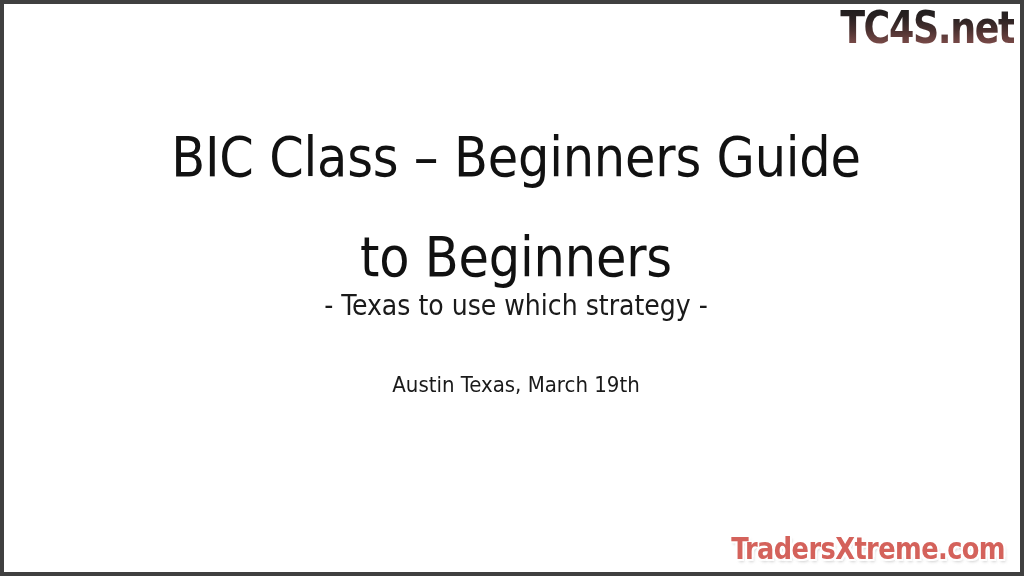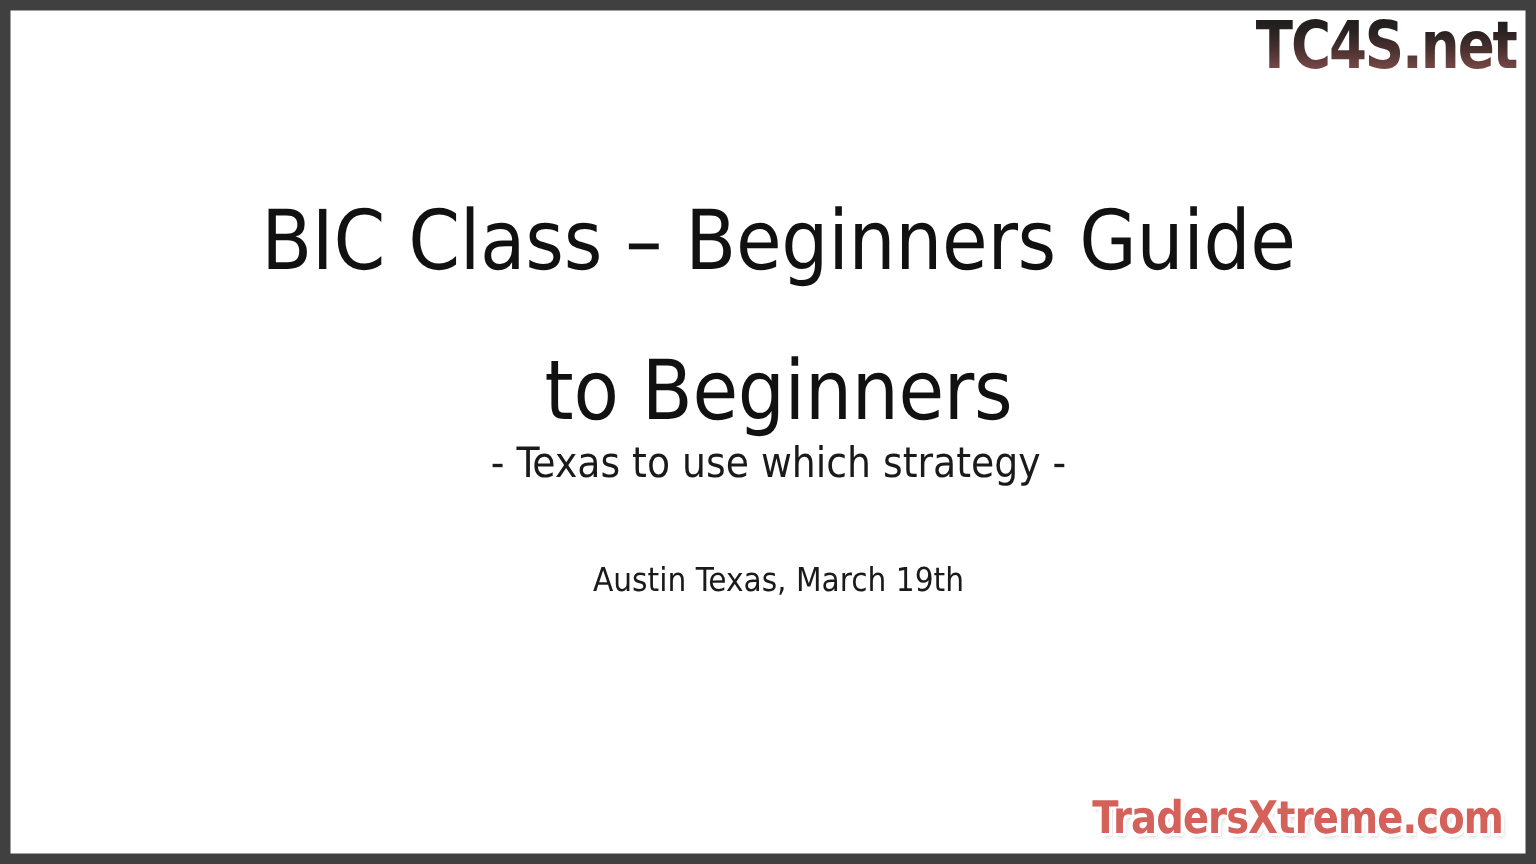--- a/index.html
+++ b/index.html
@@ -12,21 +12,21 @@
     font-family: "Liberation Sans", sans-serif;
   }
 
   #slide {
     position: relative;
     width: 1024px;
     height: 576px;
     background: #ffffff;
     overflow: hidden;
     box-sizing: border-box;
-    border: 7px solid #404040;
+    border: 4px solid #404040;
   }
 
   
   .title-block {
     position: absolute;
     left: 0;
     top: 86px;
     width: 1024px;
     text-align: center;
     line-height: 1.16;

